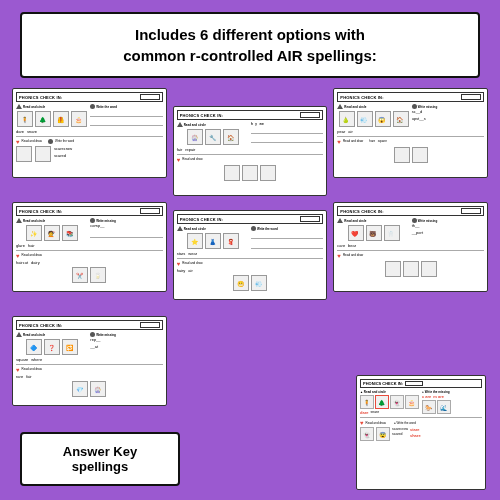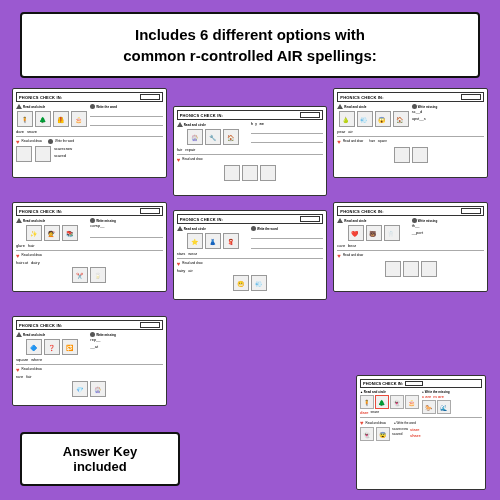--- a/index.html
+++ b/index.html
@@ -525,21 +525,21 @@
     </div>
     <div class="ws-images-row">
       <div class="ws-img-placeholder">💎</div>
       <div class="ws-img-placeholder">🎡</div>
     </div>
   </div>
 
 </div>
 
 <div class="answer-key-box">
-  <span>Answer Key included</span>
+  <span>Answer Key spellings</span>
 </div>
 
 <div class="answer-key-worksheet">
   <div class="mini-ws-title">
     <span style="font-size:4px;font-weight:bold;">PHONICS CHECK IN:</span>
     <span class="mini-ws-box"></span>
   </div>
   <div style="display:flex;gap:2px;margin-bottom:2px;">
     <div style="flex:1;">
       <div style="font-size:3px;font-weight:bold;">▲ Read and circle</div>

